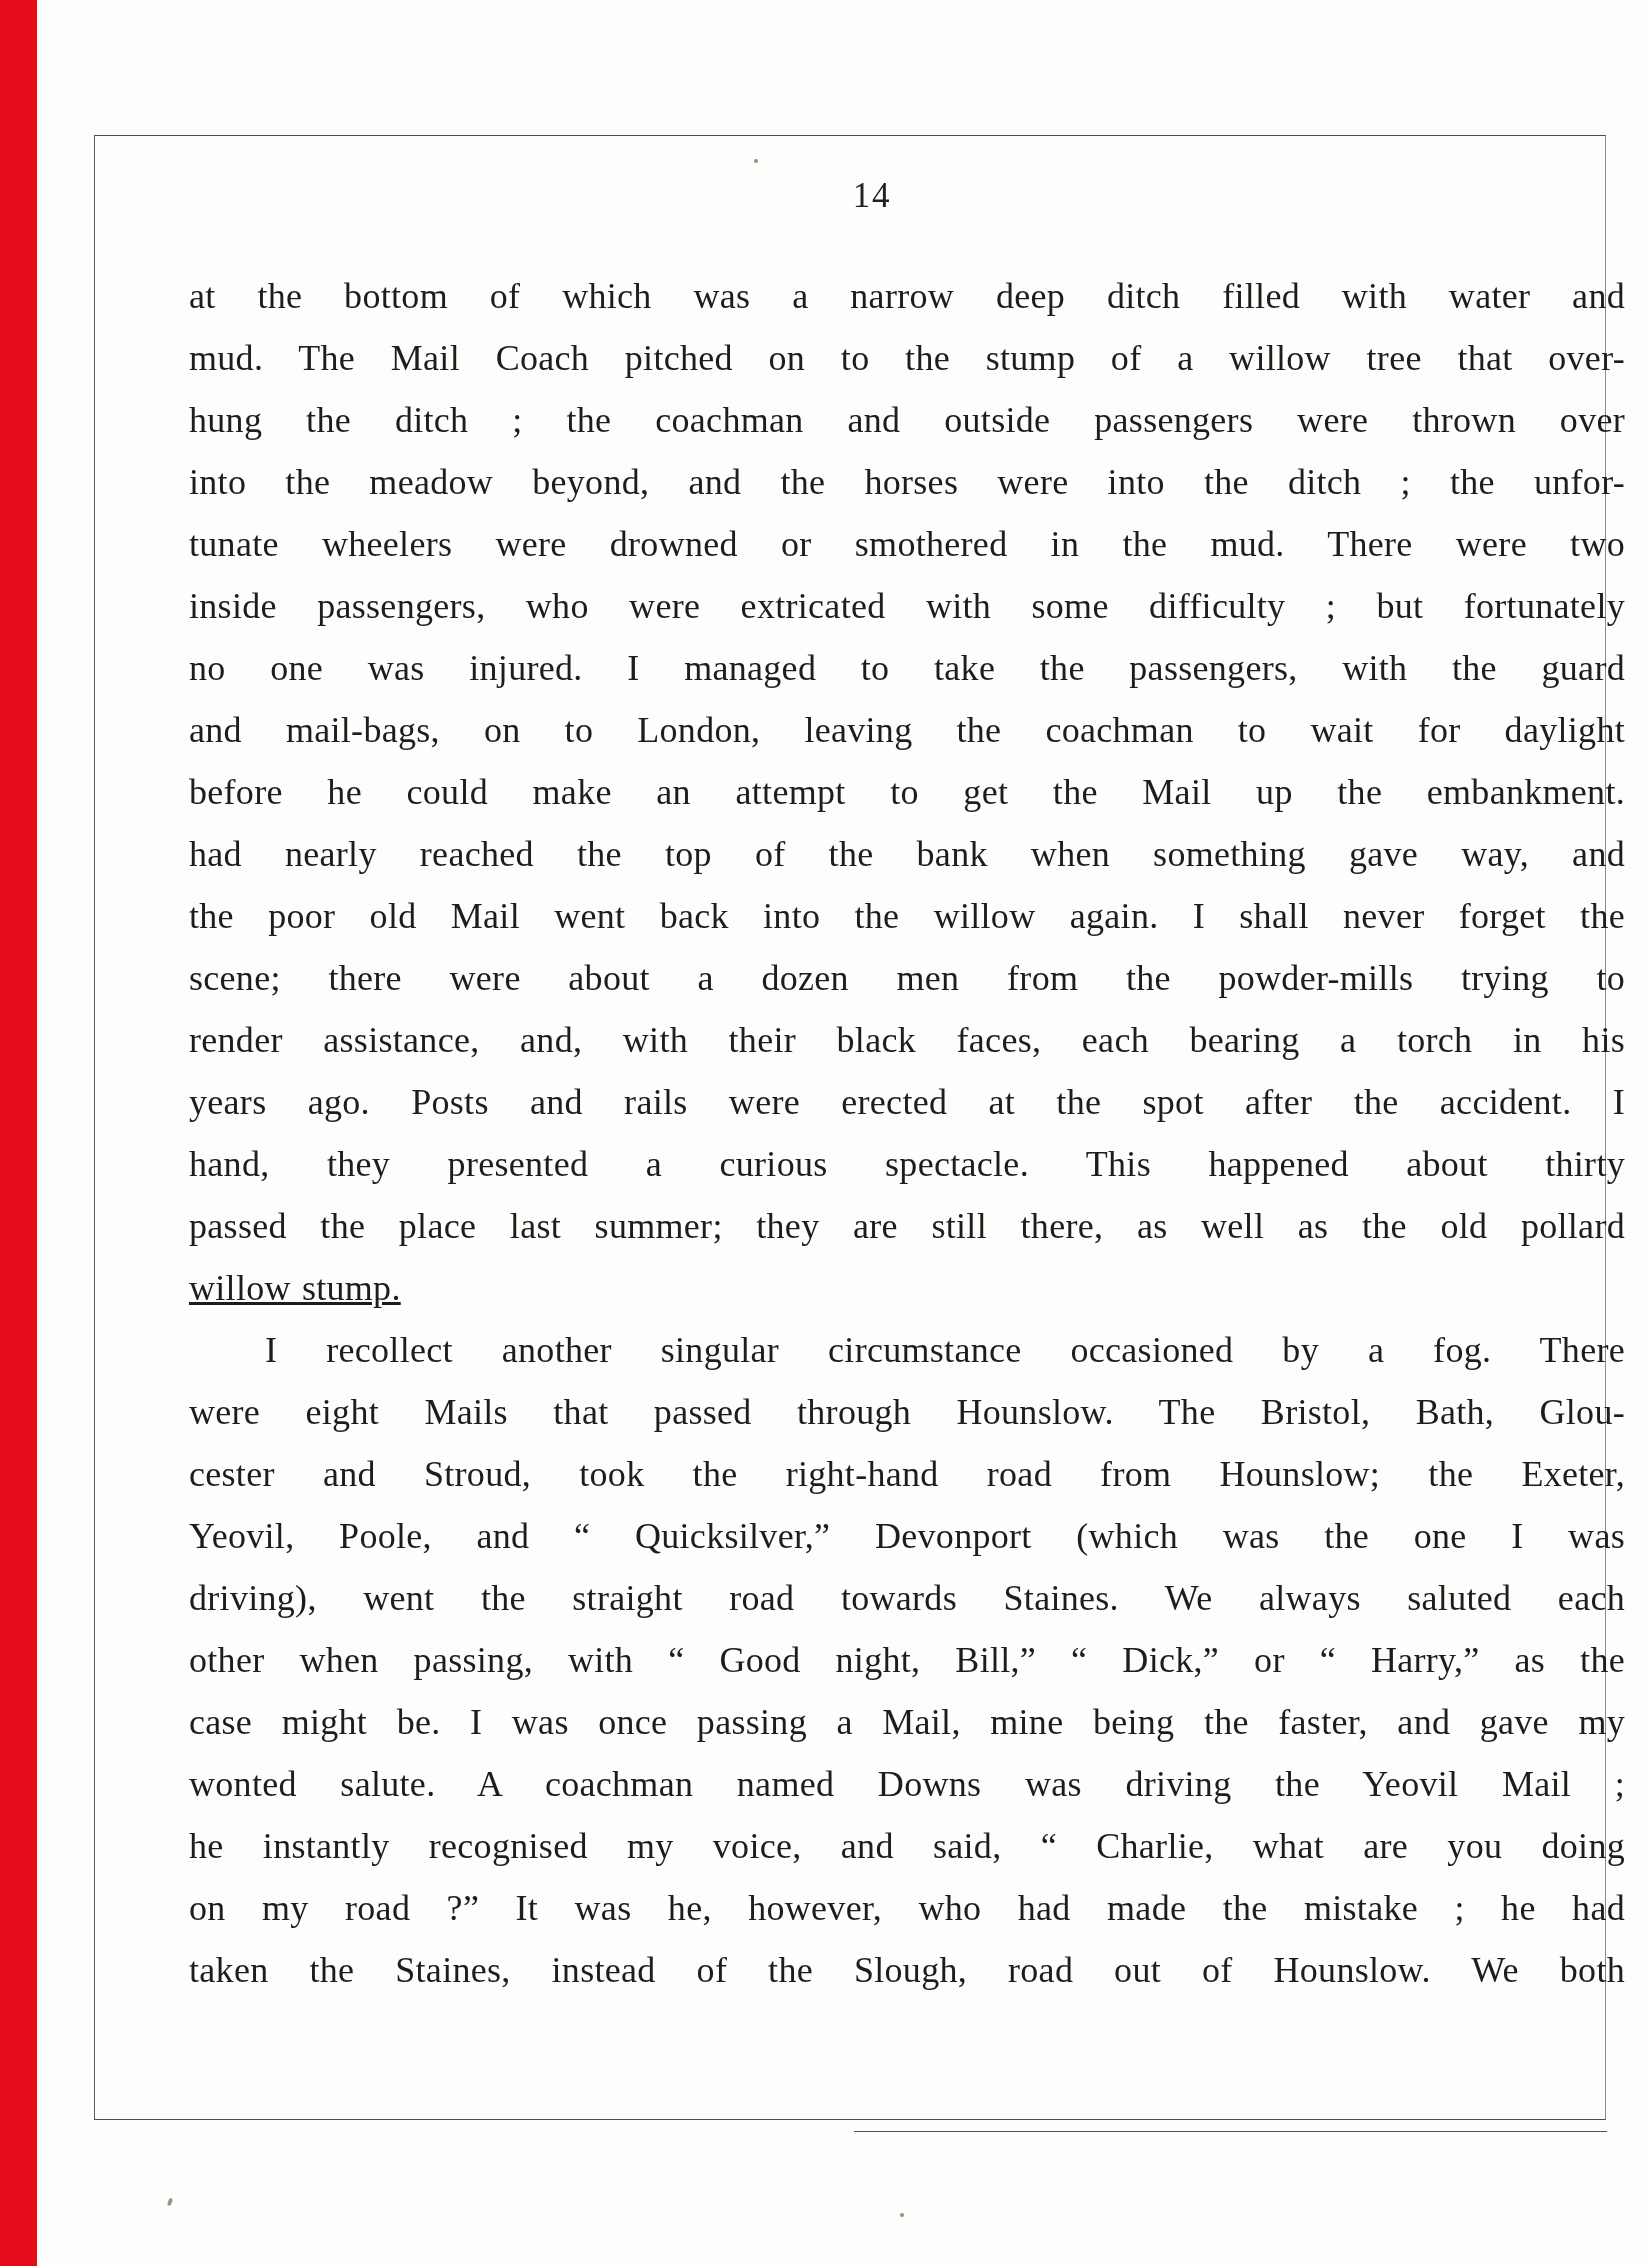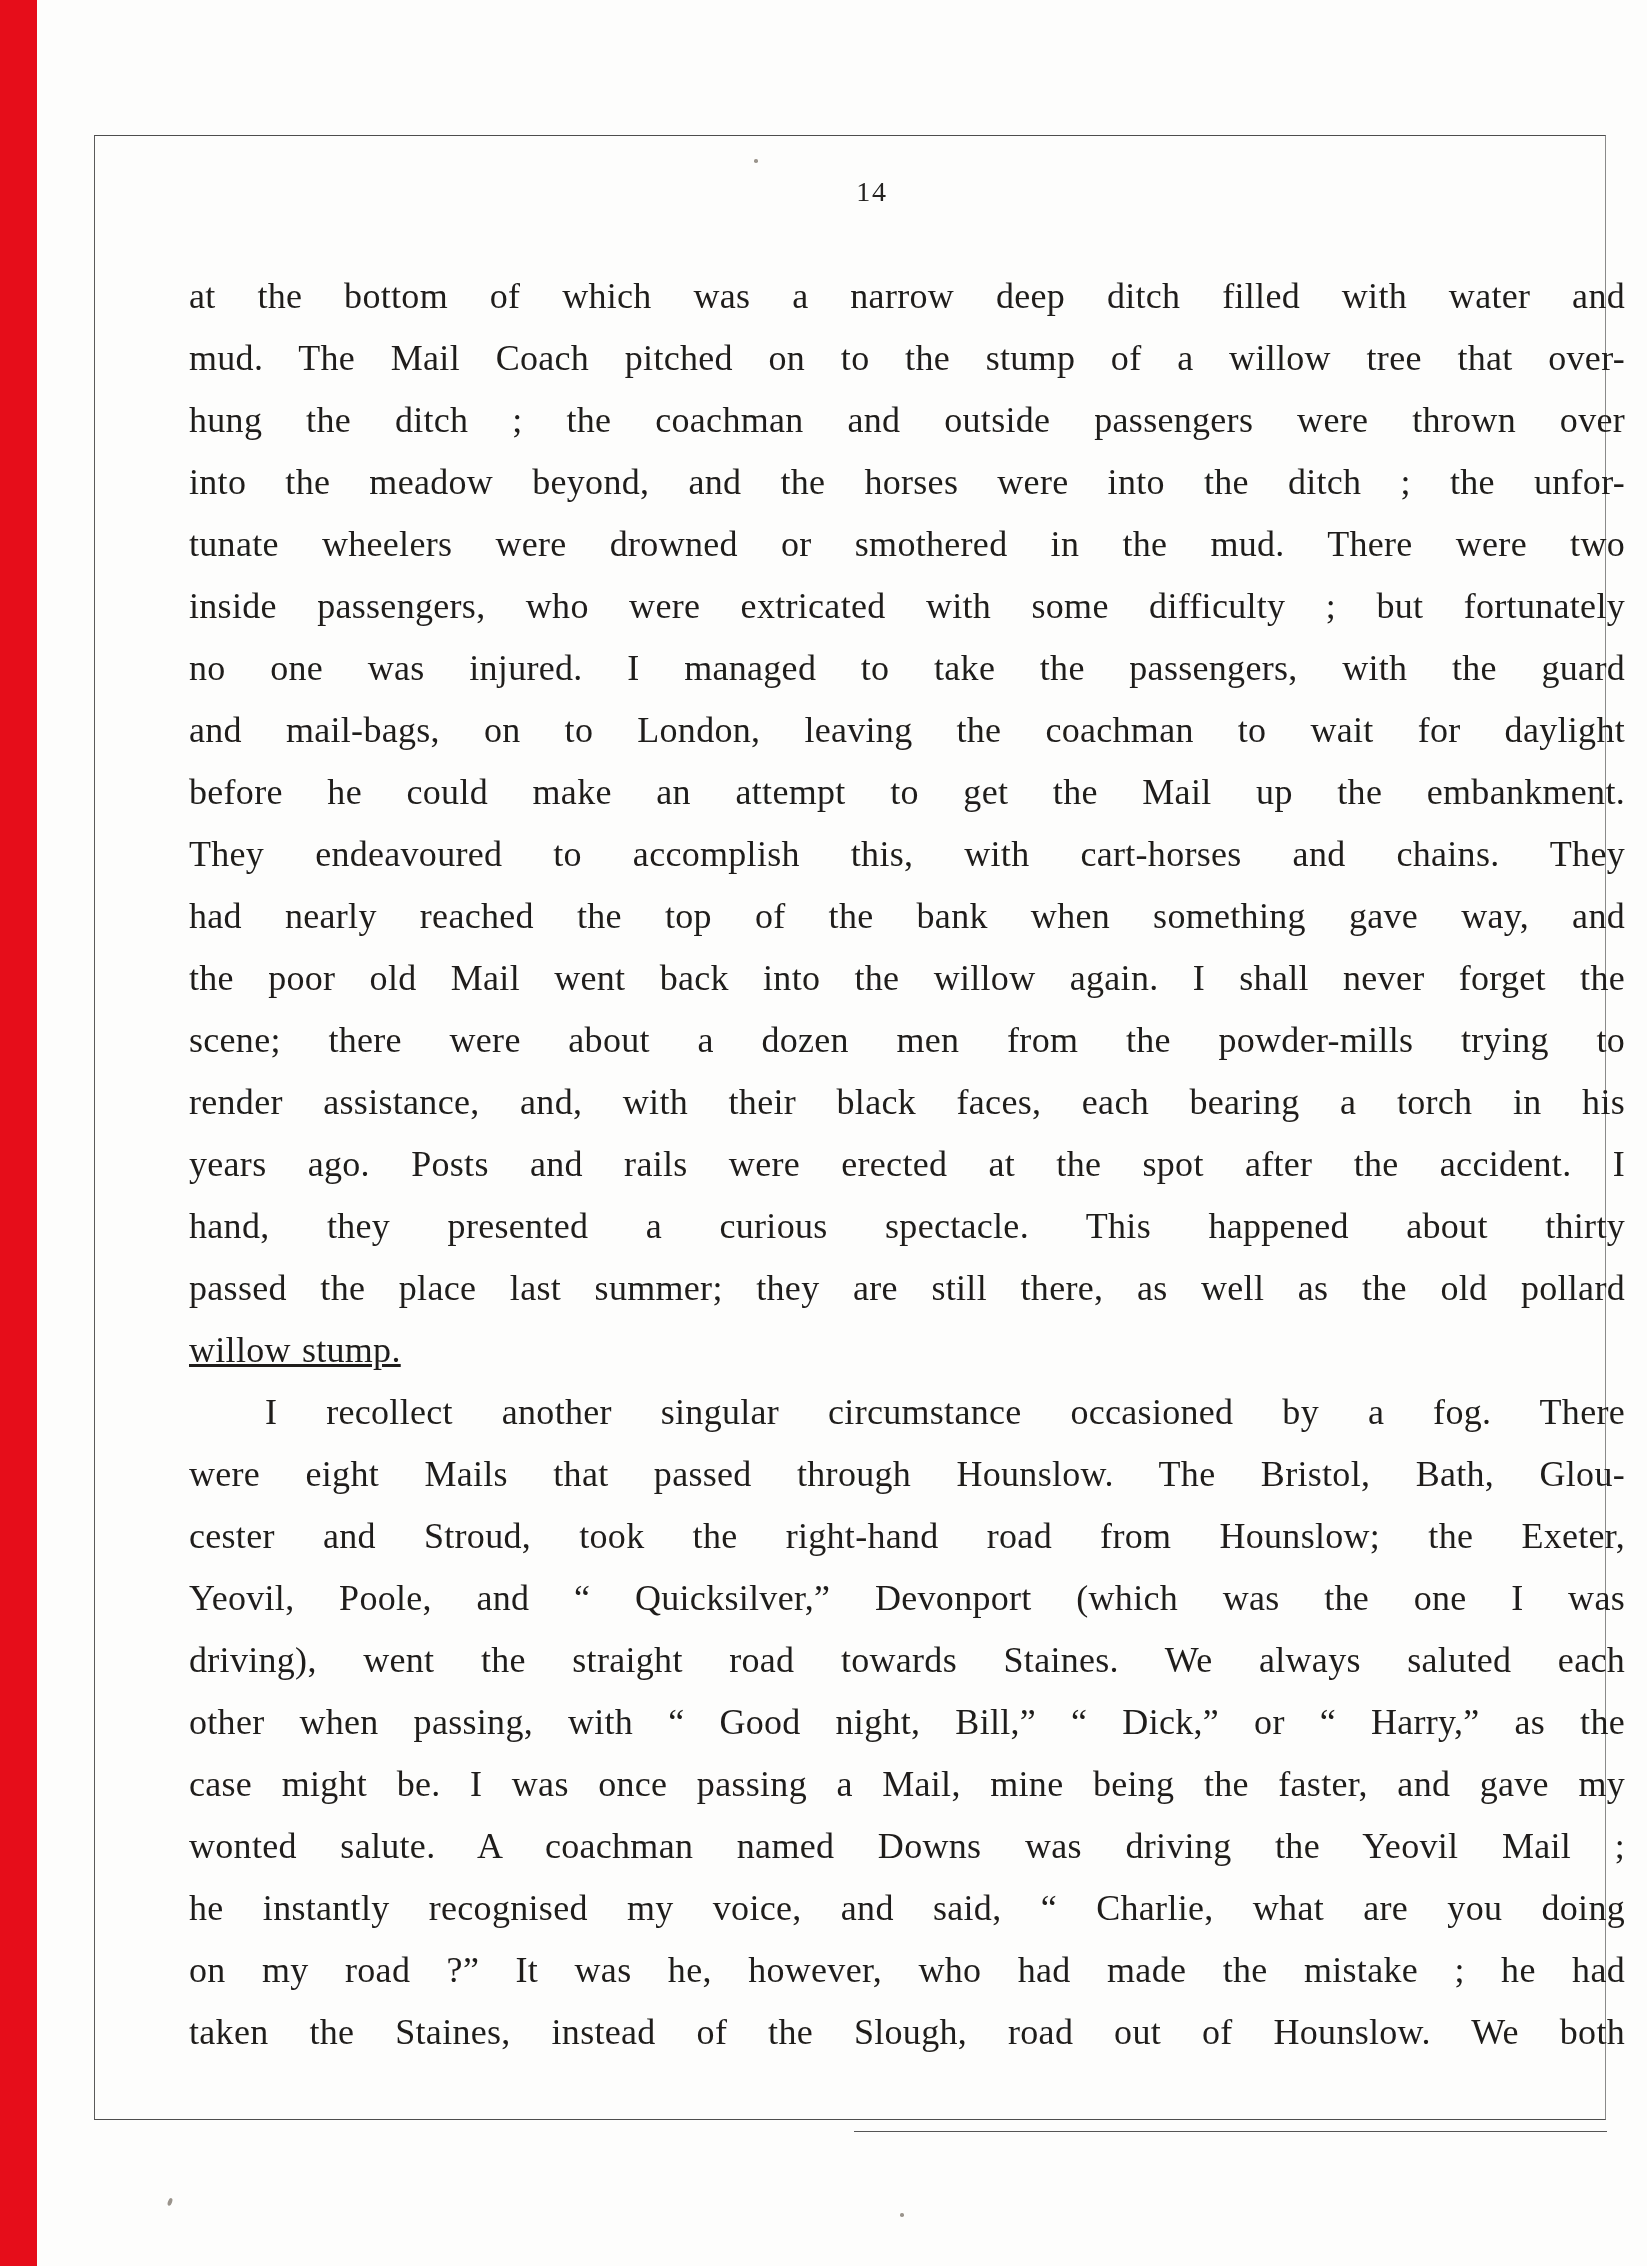--- a/index.html
+++ b/index.html
@@ -39,21 +39,21 @@
     top: 2131px;
     width: 753px;
     border-top: 1.8px solid #555;
   }
   .page-number {
     position: absolute;
     left: 154px;
     top: 176px;
     width: 1436px;
     text-align: center;
-    font-size: 28px;
+    font-size: 35px;
     letter-spacing: 1.8px;
     color: #242220;
   }
   .text-block {
     position: absolute;
     left: 154px;
     top: 265px;
     width: 1436px;
     color: #1f1d1b;
     margin-left: 35px;
@@ -97,21 +97,20 @@
     <div>
       <div class="line">at the bottom of which was a narrow deep ditch filled with water and</div>
       <div class="line">mud.  The Mail Coach pitched on to the stump of a willow tree that over-</div>
       <div class="line">hung the ditch ; the coachman and outside passengers were thrown over</div>
       <div class="line">into the meadow beyond, and the horses were into the ditch ; the unfor-</div>
       <div class="line">tunate wheelers were drowned or smothered in the mud.  There were two</div>
       <div class="line">inside passengers, who were extricated with some difficulty ; but fortunately</div>
       <div class="line">no one was injured.  I managed to take the passengers, with the guard</div>
       <div class="line">and mail-bags, on to London, leaving the coachman to wait for daylight</div>
       <div class="line">before he could make an attempt to get the Mail up the embankment.</div>
-      <div class="line">They endeavoured to accomplish this, with cart-horses and chains.  They</div>
       <div class="line">had nearly reached the top of the bank when something gave way, and</div>
       <div class="line">the poor old Mail went back into the willow again.  I shall never forget the</div>
       <div class="line">scene; there were about a dozen men from the powder-mills trying to</div>
       <div class="line">render assistance, and, with their black faces, each bearing a torch in his</div>
       <div class="line">years ago.  Posts and rails were erected at the spot after the accident.  I</div>
       <div class="line">hand, they presented a curious spectacle.  This happened about thirty</div>
       <div class="line">passed the place last summer; they are still there, as well as the old pollard</div>
       <div class="line short">willow stump.</div>
     </div>
     <div>

